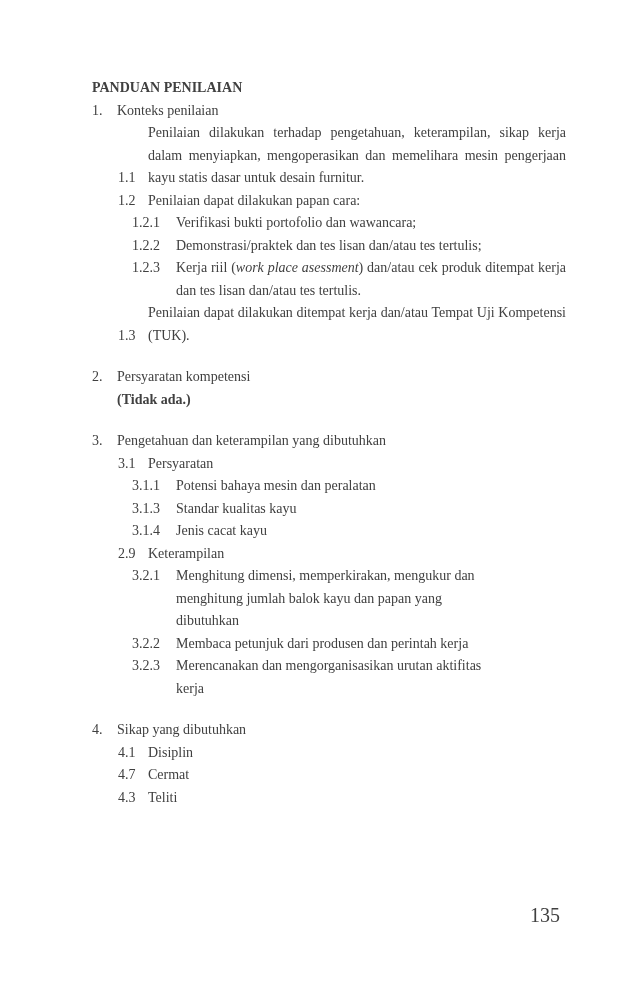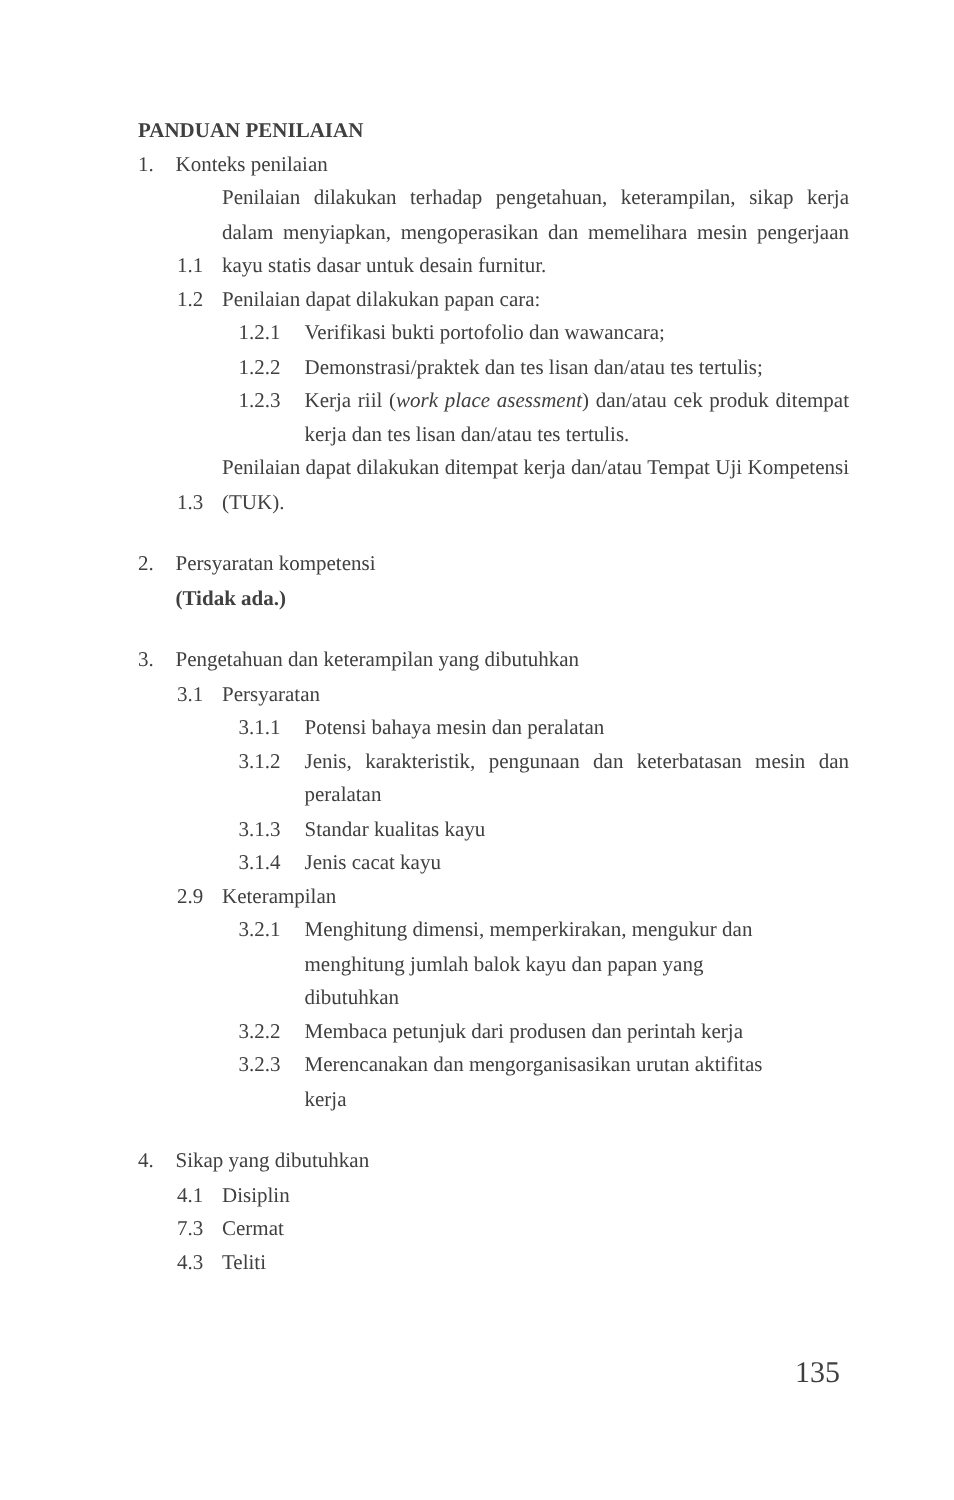--- a/index.html
+++ b/index.html
@@ -26,21 +26,21 @@
     font-weight: bold;
     line-height: 22.5px;
   }
   .sec + .sec { margin-top: 19px; }
   .row { display: flex; align-items: baseline; }
   .row .n { flex: 0 0 auto; }
   .row .t { flex: 1 1 auto; }
   .l0 .n { width: 25px; }
   .l1 { margin-left: 26px; align-items: flex-end; }
   .l1 .n { width: 30px; }
-  .l2 { margin-left: 67px; }
+  .l2 { margin-left: 40px; }
   .l2 .n { width: 44px; }
   .just .t { text-align: justify; }
   .preline .t { white-space: pre-line; }
   .note { margin-left: 25px; font-weight: bold; }
   .pageno {
     position: absolute;
     top: 904px;
     right: 76px;
     font-size: 20px;
     line-height: 22.5px;
@@ -100,24 +100,20 @@
       <span class="t">Pengetahuan dan keterampilan yang dibutuhkan</span>
     </div>
     <div class="row l1">
       <span class="n">3.1</span>
       <span class="t">Persyaratan</span>
     </div>
     <div class="row l2">
       <span class="n">3.1.1</span>
       <span class="t">Potensi bahaya mesin dan peralatan</span>
     </div>
-    <div class="row l2 just">
-      <span class="n">3.1.2</span>
-      <span class="t">Jenis, karakteristik, pengunaan dan keterbatasan mesin dan peralatan</span>
-    </div>
     <div class="row l2">
       <span class="n">3.1.3</span>
       <span class="t">Standar kualitas kayu</span>
     </div>
     <div class="row l2">
       <span class="n">3.1.4</span>
       <span class="t">Jenis cacat kayu</span>
     </div>
     <div class="row l1">
       <span class="n">2.9</span>
@@ -143,21 +139,21 @@
   <div class="sec">
     <div class="row l0">
       <span class="n">4.</span>
       <span class="t">Sikap yang dibutuhkan</span>
     </div>
     <div class="row l1">
       <span class="n">4.1</span>
       <span class="t">Disiplin</span>
     </div>
     <div class="row l1">
-      <span class="n">7.3</span>
+      <span class="n">4.7</span>
       <span class="t">Cermat</span>
     </div>
     <div class="row l1">
       <span class="n">4.3</span>
       <span class="t">Teliti</span>
     </div>
   </div>
 
   <div class="pageno">135</div>
 

